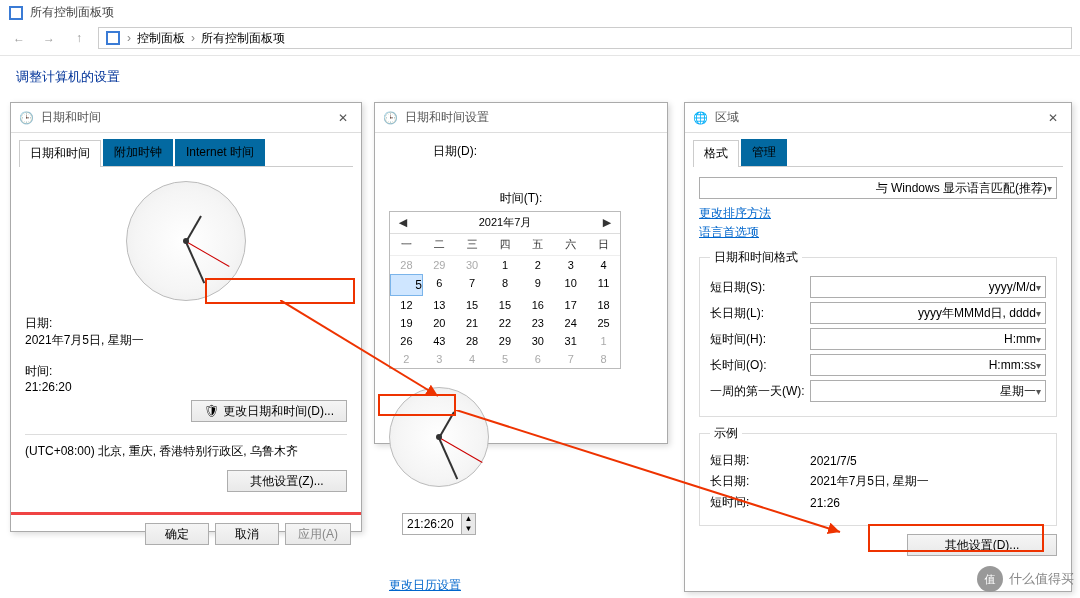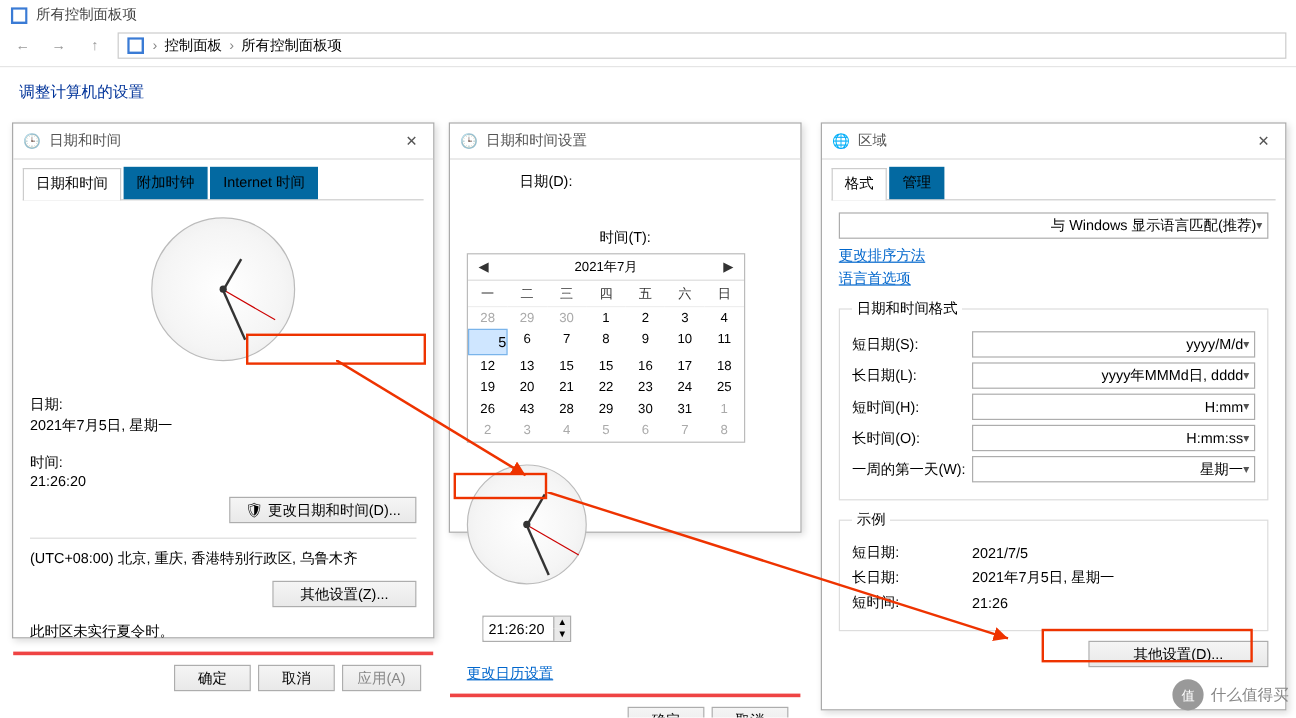--- a/index.html
+++ b/index.html
@@ -98,21 +98,21 @@
         <span>日期和时间</span>
       </div>
     <div class="close-x">✕</div>
   </div>
   <div class="tabs">
     <div class="tab active">日期和时间</div>
     <div class="tab">附加时钟</div>
     <div class="tab">Internet 时间</div>
   </div>
   <div class="dlg-body">
-    <div class="row" style="align-items:flex-start; gap:14px;">
+    <div class="row" style="align-items:flex-start; ">
       <div class="clock">
         <div class="hand hh"></div>
           <div class="hand mm"></div>
           <div class="hand ss"></div>
           <div class="center"></div>
       </div>
       <div style="padding-top:14px;">
         <div class="label">日期:</div>
         <div class="label" style="margin-bottom:14px;">2021年7月5日, 星期一</div>
         <div class="label">时间:</div>
@@ -123,21 +123,20 @@
       <span class="btn wide">
         <span style="margin-right:4px;">🛡</span>
         <span>更改日期和时间(D)...</span>
       </span>
     </div>
     <hr class="sep">
     <div class="label" style="margin-bottom:10px;">(UTC+08:00) 北京, 重庆, 香港特别行政区, 乌鲁木齐</div>
     <div style="text-align:right; margin-bottom:12px;">
       <span class="btn wide">其他设置(Z)...</span>
     </div>
-    <div class="label">此时区未实行夏令时。</div>
   </div>
   <div class="dlg-footer">
     <span class="btn">确定</span>
     <span class="btn">取消</span>
     <span class="btn" style="color:#888">应用(A)</span>
   </div>
 </div>
 
 <div class="dialog" style="left:374px; top:102px; width:294px; height:342px;">
   <div class="dlg-title">
@@ -223,21 +222,21 @@
           <span class="spinner">
             <input value="21:26:20" style="">
             <span class="spin">
                 <div>▲</div>
                 <div>▼</div>
               </span>
           </span>
         </div>
       </div>
     </div>
-    <div style="margin-top:18px;">
+    <div style="margin-top:42px;">
       <span class="link">更改日历设置</span>
     </div>
   </div>
   <div class="dlg-footer">
     <span class="btn">确定</span>
     <span class="btn">取消</span>
   </div>
 </div>
 
 <div class="dialog" style="left:684px; top:102px; width:388px; height:490px;">

